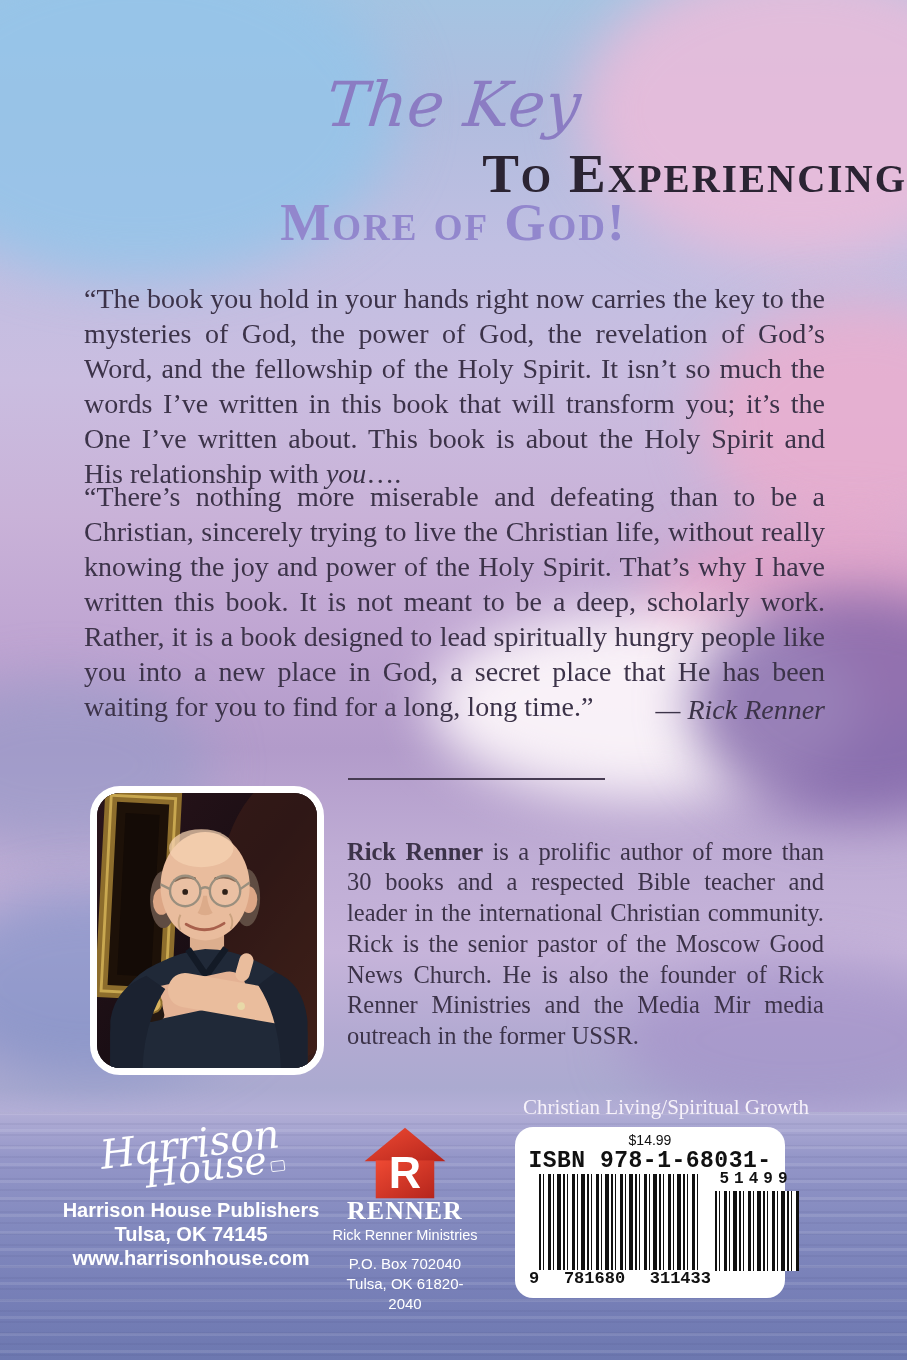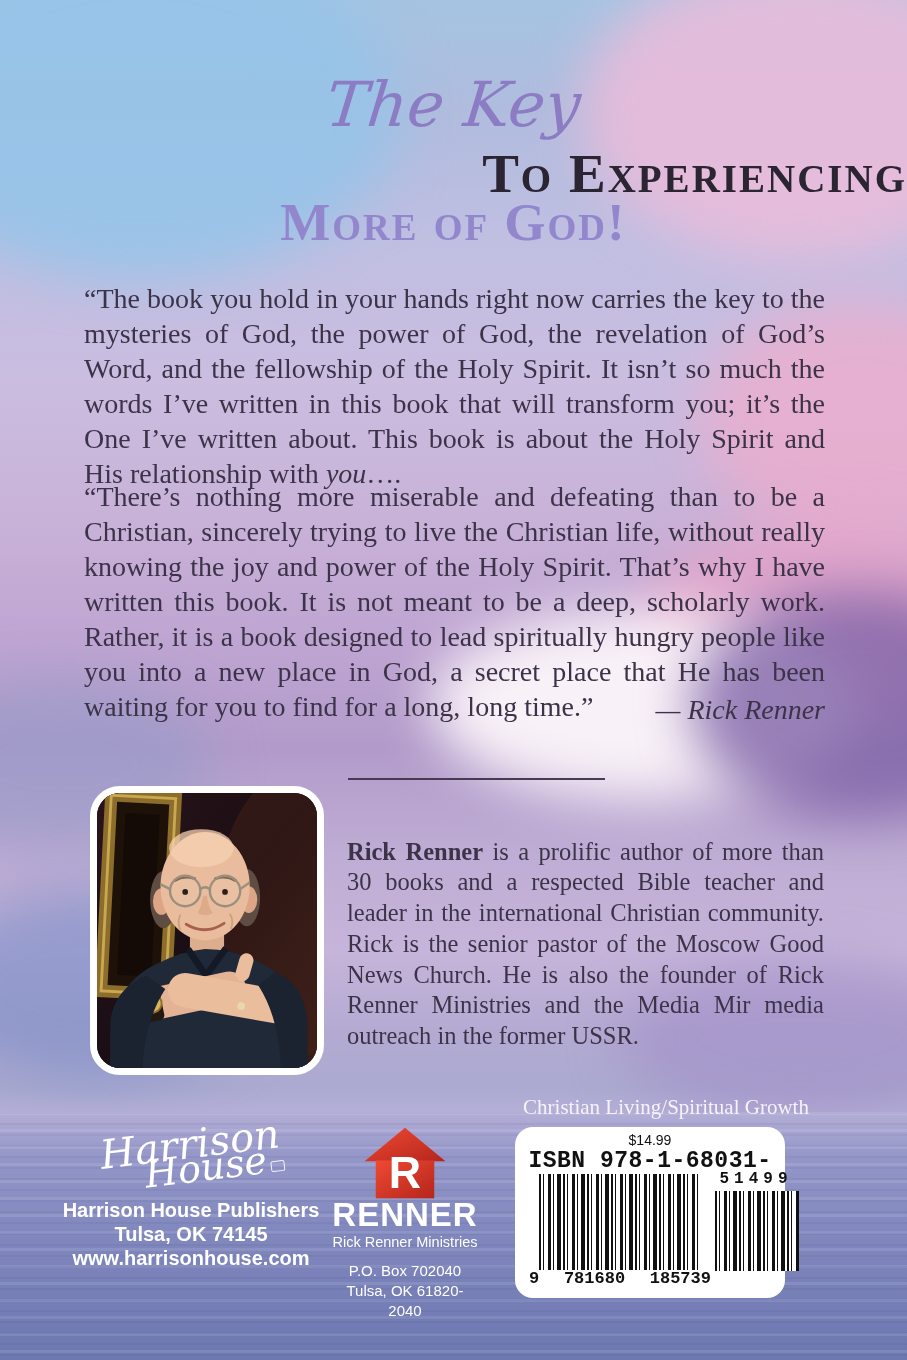--- a/index.html
+++ b/index.html
@@ -90,21 +90,21 @@
   .hh-l2{font-size:38px;margin:-10px 0 0 44px;white-space:nowrap;}
   .hh-mark{display:inline-block;width:12px;height:9px;border:1.5px solid #fff;
     border-radius:2px;margin-left:4px;opacity:.9;}
   .pub-text{margin-top:12px;font-family:"Liberation Sans",sans-serif;font-weight:bold;
     font-size:20px;line-height:24px;}
 
   
   .ministry{position:absolute;left:330px;top:1126px;width:150px;text-align:center;color:#fff;
     font-family:"Liberation Sans",sans-serif;}
   .house{width:88px;height:74px;margin:0 auto;display:block;}
-  .renner-name{font-weight:bold;font-size:33px;letter-spacing:1px;line-height:1;margin-top:-2px;}
+  .renner-name{font-weight:bold;font-size:26px;letter-spacing:1px;line-height:1;margin-top:-2px;font-family:Liberation Serif, serif;}
   .renner-sub{font-size:14.5px;margin-top:3px;}
   .renner-addr{font-size:15px;line-height:20px;margin-top:11px;}
 </style>
 </head>
 <body>
 
 <div class="cover">
 
   <div class="sky"></div>
   <div class="cloud cl-blue-tl"></div>
@@ -195,21 +195,21 @@
 
     <div class="category">Christian Living/Spiritual Growth</div>
 
     <div class="barcode-box">
       <div class="price">$14.99</div>
       <div class="isbn">ISBN 978-1-68031-143-3</div>
       <div class="bars main-bars"></div>
       <div class="ean-digits">
         <span>9</span>
         <span>781680</span>
-        <span>185739</span>
+        <span>311433</span>
       </div>
       <div class="supp-code">51499</div>
       <div class="bars supp-bars"></div>
     </div>
 
     <div class="publisher">
       <div class="hh-script">
         <div class="hh-l1">Harrison</div>
         <div class="hh-l2"><span>House</span><span class="hh-mark"></span></div>
       </div>

